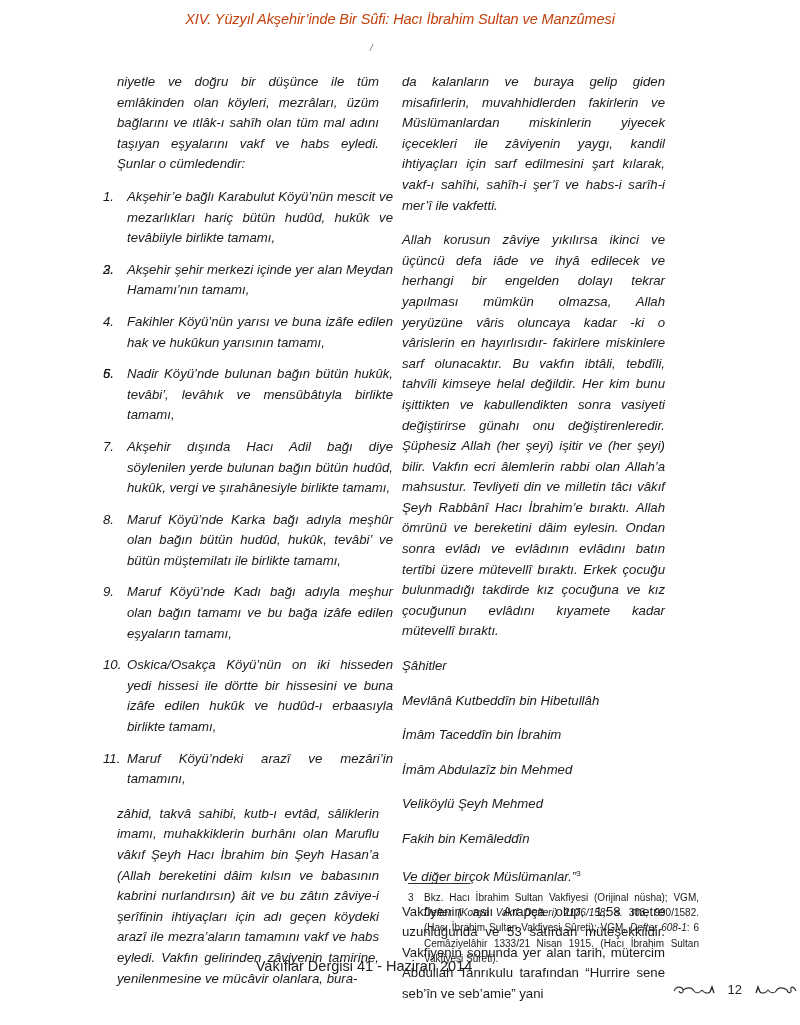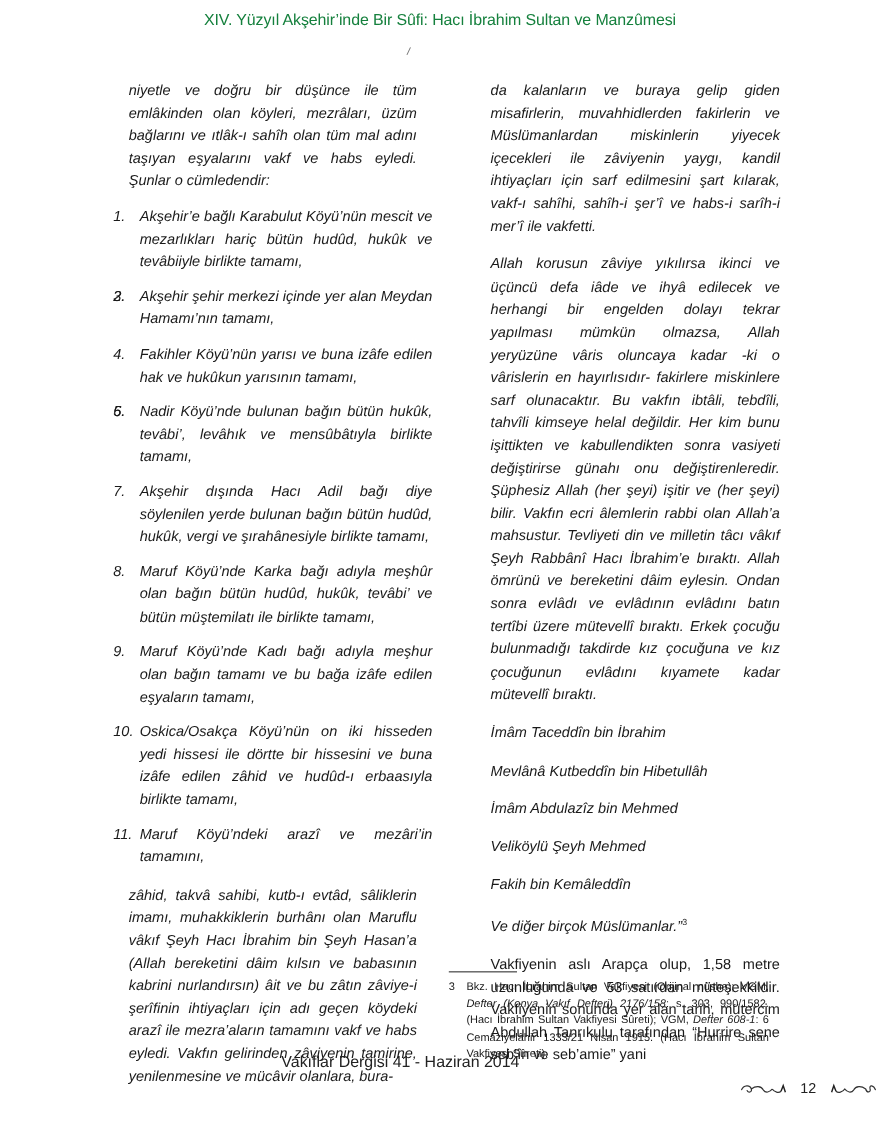--- a/index.html
+++ b/index.html
@@ -3,32 +3,32 @@
 <meta charset="utf-8">
 <style>
   html, body { margin: 0; padding: 0; background: #ffffff; }
   body {
     width: 800px; height: 1025px; position: relative; overflow: hidden;
     font-family: "Liberation Sans", "DejaVu Sans", sans-serif;
     color: #1a1a1a;
   }
   .running-head {
     position: absolute; top: 11px; left: 0; width: 800px; text-align: center;
-    font-size: 14.5px; color: #15803d; letter-spacing: -0.1px;
+    font-size: 14.5px; color: #c2410c; letter-spacing: -0.1px; font-style: italic;
   }
   .slash-mark {
     position: absolute; top: 42px; left: 370px; font-size: 10px; color: #777;
     transform: rotate(10deg);
   }
   .col {
     position: absolute; top: 58px; font-size: 13.2px; line-height: 20.6px;
     text-align: justify;
   }
   .col-left { left: 103px; width: 290px; }
-  .col-right { left: 432px; width: 291px; }
+  .col-right { left: 388px; width: 291px; }
   .it { font-style: italic; }
   p { margin: 14px; }
   .para-gap { margin-bottom: 12px; }
   ol.items { list-style: none; margin: 0 0 12px 0; padding: 0; }
   ol.items li { position: relative; padding-left: 24px; margin-bottom: 11px; }
   ol.items li .num { position: absolute; left: 0; top: 0; font-style: italic; }
   .witness { margin-bottom: 8.6px; }
   .sup { font-size: 8px; vertical-align: super; font-style: normal; }
   .footnote-rule {
     position: absolute; left: 408px; top: 883px; width: 62px; height: 1px; background: #333;
@@ -61,31 +61,32 @@
   <ol class="items">
     <li><span class="num">1.</span><span>Akşehir’e bağlı Karabulut Köyü’nün mescit ve mezarlıkları hariç bütün hudûd, hukûk ve tevâbiiyle birlikte tamamı,</span></li>
     <li><span class="num">2.</span></li>
     <li><span class="num">3.</span><span>Akşehir şehir merkezi içinde yer alan Meydan Hamamı’nın tamamı,</span></li>
     <li><span class="num">4.</span><span>Fakihler Köyü’nün yarısı ve buna izâfe edilen hak ve hukûkun yarısının tamamı,</span></li>
     <li><span class="num">5.</span></li>
     <li><span class="num">6.</span><span>Nadir Köyü’nde bulunan bağın bütün hukûk, tevâbi’, levâhık ve mensûbâtıyla birlikte tamamı,</span></li>
     <li><span class="num">7.</span><span>Akşehir dışında Hacı Adil bağı diye söylenilen yerde bulunan bağın bütün hudûd, hukûk, vergi ve şırahânesiyle birlikte tamamı,</span></li>
     <li><span class="num">8.</span><span>Maruf Köyü’nde Karka bağı adıyla meşhûr olan bağın bütün hudûd, hukûk, tevâbi’ ve bütün müştemilatı ile birlikte tamamı,</span></li>
     <li><span class="num">9.</span><span>Maruf Köyü’nde Kadı bağı adıyla meşhur olan bağın tamamı ve bu bağa izâfe edilen eşyaların tamamı,</span></li>
-    <li><span class="num">10.</span><span>Oskica/Osakça Köyü’nün on iki hisseden yedi hissesi ile dörtte bir hissesini ve buna izâfe edilen zâhid ve hudûd-ı erbaasıyla birlikte tamamı,</span></li>
+    <li><span class="num">10.</span><span>Oskica/Osakça Köyü’nün on iki hisseden yedi hissesi ile dörtte bir hissesini ve buna izâfe edilen hukûk ve hudûd-ı erbaasıyla birlikte tamamı,</span></li>
     <li><span class="num">11.</span><span>Maruf Köyü’ndeki arazî ve mezâri’in tamamını,</span></li>
   </ol>
   <p>zâhid, takvâ sahibi, kutb-ı evtâd, sâliklerin imamı, muhakkiklerin burhânı olan Maruflu vâkıf Şeyh Hacı İbrahim bin Şeyh Hasan’a (Allah bereketini dâim kılsın ve babasının kabrini nurlandırsın) âit ve bu zâtın zâviye-i şerîfinin ihtiyaçları için adı geçen köydeki arazî ile mezra’aların tamamını vakf ve habs eyledi. Vakfın gelirinden zâviyenin tamirine, yenilenmesine ve mücâvir olanlara, bura-</p>
 </div>
 
 <div class="col col-right">
   <p class="para-gap it">da kalanların ve buraya gelip giden misafirlerin, muvahhidlerden fakirlerin ve Müslümanlardan miskinlerin yiyecek içecekleri ile zâviyenin yaygı, kandil ihtiyaçları için sarf edilmesini şart kılarak, vakf-ı sahîhi, sahîh-i şer’î ve habs-i sarîh-i mer’î ile vakfetti.</p>
   <p class="para-gap it">Allah korusun zâviye yıkılırsa ikinci ve üçüncü defa iâde ve ihyâ edilecek ve herhangi bir engelden dolayı tekrar yapılması mümkün olmazsa, Allah yeryüzüne vâris oluncaya kadar -ki o vârislerin en hayırlısıdır- fakirlere miskinlere sarf olunacaktır. Bu vakfın ibtâli, tebdîli, tahvîli kimseye helal değildir. Her kim bunu işittikten ve kabullendikten sonra vasiyeti değiştirirse günahı onu değiştirenleredir. Şüphesiz Allah (her şeyi) işitir ve (her şeyi) bilir. Vakfın ecri âlemlerin rabbi olan Allah’a mahsustur. Tevliyeti din ve milletin tâcı vâkıf Şeyh Rabbânî Hacı İbrahim’e bıraktı. Allah ömrünü ve bereketini dâim eylesin. Ondan sonra evlâdı ve evlâdının evlâdını batın tertîbi üzere mütevellî bıraktı. Erkek çocuğu bulunmadığı takdirde kız çocuğuna ve kız çocuğunun evlâdını kıyamete kadar mütevellî bıraktı.</p>
+  <p class="witness it">Şâhitler</p>
+  <p class="witness it">Mevlânâ Kutbeddîn bin Hibetullâh</p>
   <p class="witness it">İmâm Taceddîn bin İbrahim</p>
-  <p class="witness it">Mevlânâ Kutbeddîn bin Hibetullâh</p>
   <p class="witness it">İmâm Abdulazîz bin Mehmed</p>
   <p class="witness it">Veliköylü Şeyh Mehmed</p>
   <p class="witness it">Fakih bin Kemâleddîn</p>
   <p class="para-gap it"><span>Ve diğer birçok Müslümanlar.”</span><span class="sup">3</span></p>
   <p>Vakfiyenin aslı Arapça olup, 1,58 metre uzunluğunda ve 53 satırdan müteşekkildir. Vakfiyenin sonunda yer alan tarih, mütercim Abdullah Tanrıkulu tarafından “Hurrire sene seb’în ve seb’amie” yani</p>
 </div>
 
 <div class="footnote-rule"></div>
 <div class="footnote">
   <span class="fn-num">3</span>

